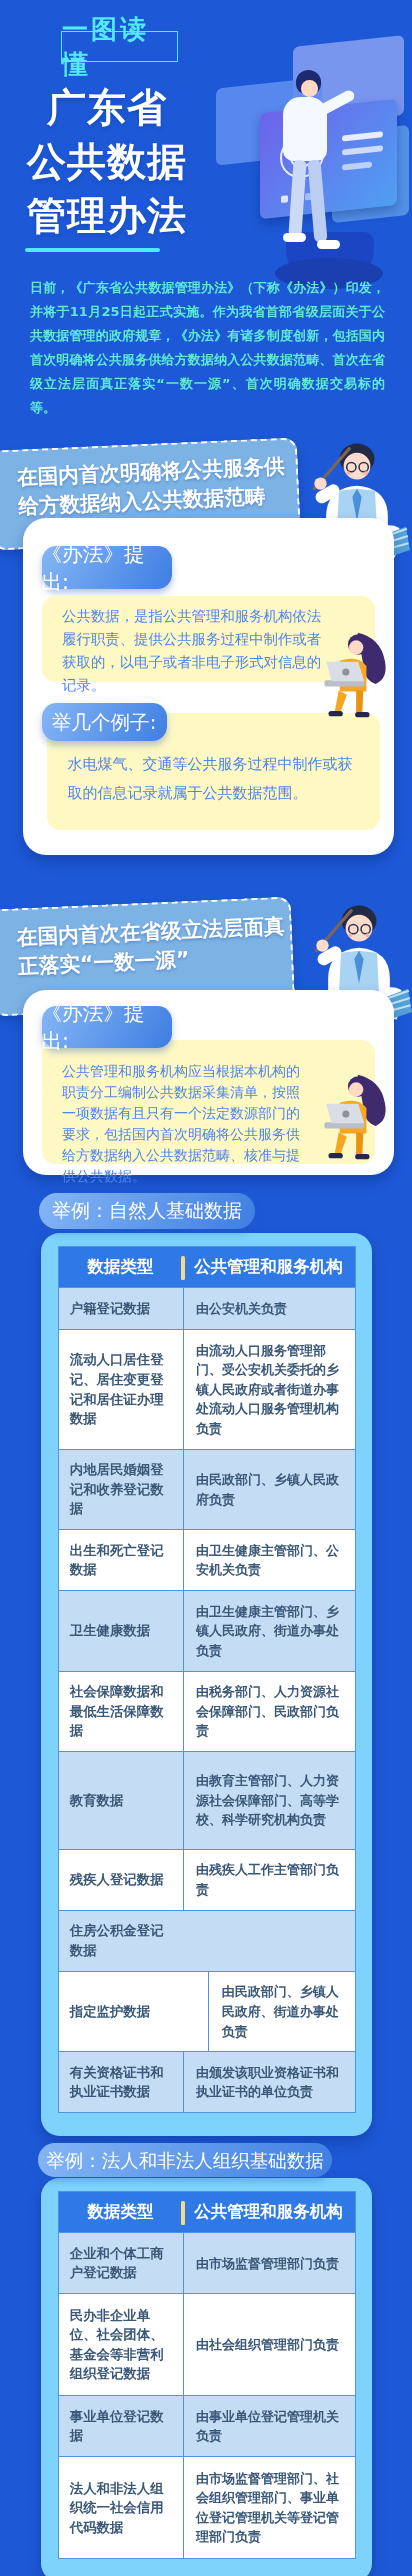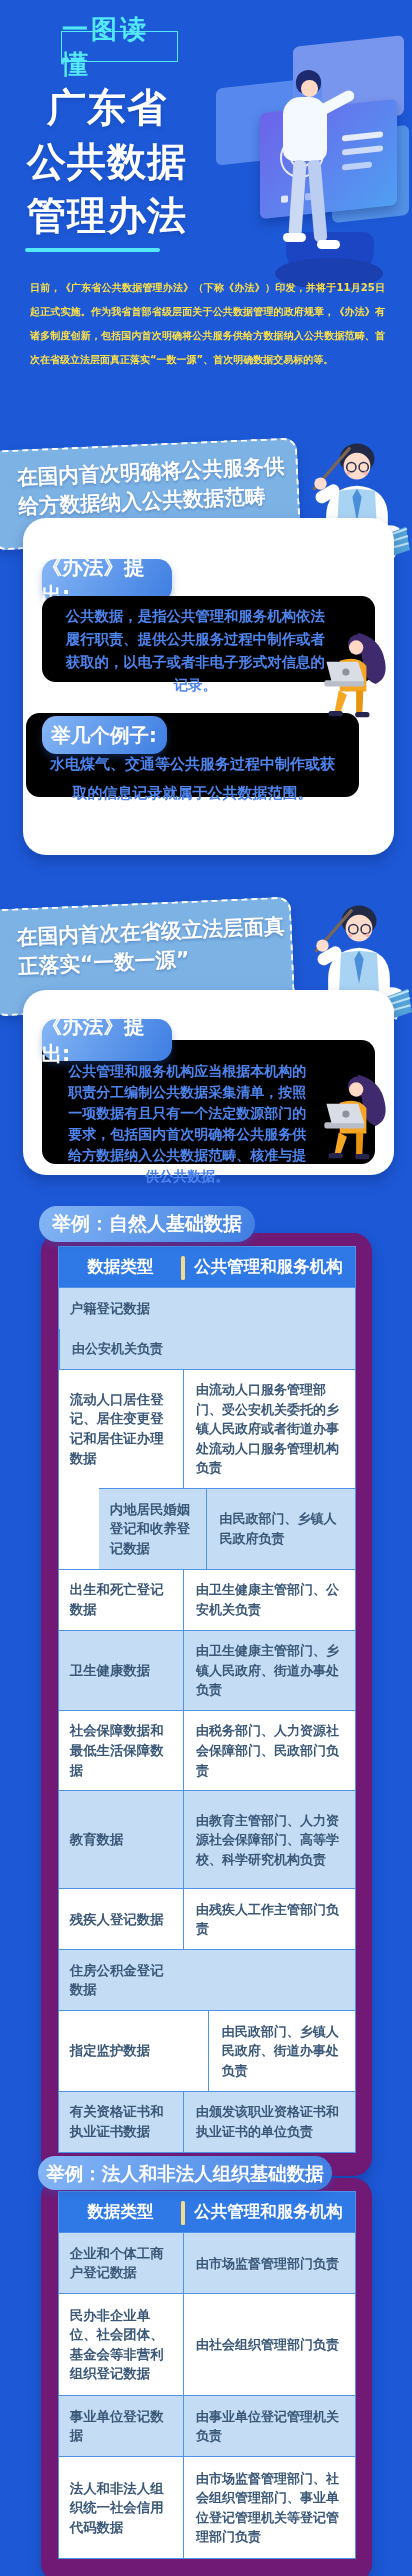--- a/index.html
+++ b/index.html
@@ -6,39 +6,39 @@
   body{font-family:"DejaVu Sans","Liberation Sans",sans-serif;}
   .stage{position:relative;width:412px;height:3354px;background:#1d59d6;overflow:hidden;}
   .abs{position:absolute;}
 
   
   .badge{left:24px;top:31px;width:115px;height:29px;border:1.5px solid #54e9f7;color:#54e9f7;
          font-size:26px;font-weight:700;display:flex;align-items:center;justify-content:center;letter-spacing:3.1px;margin-left:37px;}
   .title{left:14.4px;top:81px;width:185px;text-align:center;color:#ffffff;font-size:39px;line-height:54px;
          font-weight:900;letter-spacing:1px;text-shadow:0 2.1px 4.1px rgba(0,30,120,.25);}
   .title-underline{left:25px;top:248px;width:135px;height:4.1px;background:#54e9f7;border-radius:2.1px;}
-  .intro{left:30px;top:276px;width:355px;color:#fde047;font-size:10px;line-height:24px;font-weight:700;text-align:justify;}
+  .intro{left:30px;top:276px;width:355px;color:#5eead4;font-size:13px;line-height:24px;font-weight:700;text-align:justify;}
 
   
   .screen{border-radius:6.2px;transform:skewY(-6deg);}
   .ring{border-radius:50%;border:2.6px solid rgba(255,255,255,.85);}
 
   
   .banner{background:#7cb2e4;border:2.1px dashed #ffffff;border-radius:13.4px;transform:rotate(-2.5deg);
           color:#ffffff;font-weight:900;box-shadow:0 5.2px 9.3px rgba(0,30,110,.25);}
   .banner .bt{margin-left:25px;font-size:20.6px;line-height:29px;text-shadow:0 1.5px 2.6px rgba(20,60,150,.35);}
 
   
   .wcard{background:#ffffff;border-radius:23px;box-shadow:0 6.2px 12.4px rgba(0,25,100,.28);}
-  .pill{background:linear-gradient(120deg,#85b6f5,#3e7ee2);border-radius:14.4px;color:#ffffff;font-weight:700;
-        display:flex;align-items:center;justify-content:center;box-shadow:0 4.1px 7.2px rgba(40,90,190,.35);margin-top:13px;}
-  .lbox{background:#000000;border-radius:13.4px;color:#4d84ee;font-weight:700;text-align:center;}
-
-  
-  .tcard{background:#701a75;border-radius:18.5px;box-shadow:0 6.2px 12.4px rgba(0,25,100,.28);padding:13.4px 0 23px 0;}
+  .pill{background:linear-gradient(120deg,#85b6f5,#3e7ee2);border-radius:14.4px;color:#ffffff;font-weight:400;
+        display:flex;align-items:center;justify-content:center;box-shadow:0 4.1px 7.2px rgba(40,90,190,.35);}
+  .lbox{background:#fef9c3;border-radius:13.4px;color:#4d84ee;font-weight:400;}
+
+  
+  .tcard{background:#7dd3fc;border-radius:18.5px;box-shadow:0 6.2px 12.4px rgba(0,25,100,.28);padding:13.4px 0 23px 0;}
   .tbl{width:296px;margin:0 auto;border:1px solid #4f93e8;background:#ffffff;}
   .thead{display:flex;background:#2e79e5;color:#ffffff;font-weight:900;font-size:16.5px;height:40px;position:relative;}
   .thead .hc1{width:124px;display:flex;align-items:center;justify-content:center;}
   .thead .hc2{width:172px;display:flex;align-items:center;justify-content:center;}
   .ydiv{position:absolute;left:122px;top:8.2px;width:4.1px;height:24px;background:#f6da8a;border-radius:1.5px;}
   .trow{display:flex;border-top:1px solid #4f93e8;background:#ffffff;}
   .trow:nth-child(even){background:#c4ddf4;}
   .trow .c1{width:124px;padding:10.3px 8.2px 10.3px 11.3px;box-sizing:border-box;display:flex;align-items:center;
             color:#3b5878;font-size:13.4px;line-height:19.6px;font-weight:700;}
   .trow .c2{width:172px;padding:10.3px 8.2px 10.3px 12.4px;box-sizing:border-box;display:flex;align-items:center;
@@ -113,21 +113,21 @@
       <circle cx="163" cy="212" r="11" fill="#ffdccb"></circle>
     </svg>
   </div>
 
   <div class="abs wcard" style="left:23px;top:518px;width:371px;height:337px;">
     <div class="abs pill" style="left:18.5px;top:28px;width:130px;height:43px;font-size:20.6px;">《办法》提出:</div>
     <div class="abs lbox" style="left:18.5px;top:78px;width:333px;height:86px;padding:0;box-sizing:border-box;">
       <div style="padding:9.3px 46px 0 20.6px;font-size:14.4px;line-height:23px;">公共数据，是指公共管理和服务机构依法履行职责、提供公共服务过程中制作或者获取的，以电子或者非电子形式对信息的记录。</div>
     </div>
     <div class="abs pill" style="left:18.5px;top:185px;width:125px;height:38px;font-size:19.6px;z-index:3;">举几个例子:</div>
-    <div class="abs lbox" style="left:3px;top:195px;width:333px;height:84px;box-sizing:border-box;">
+    <div class="abs lbox" style="left:24px;top:195px;width:333px;height:117px;box-sizing:border-box;">
       <div style="padding:37px 20.6px 0 20.6px;font-size:15px;line-height:29px;">水电煤气、交通等公共服务过程中制作或获取的信息记录就属于公共数据范围。</div>
     </div>
 
     <div class="abs figure" style="left:286px;top:112px;z-index:4;">
       <svg width="82" height="95" viewBox="0 0 160 185">
         <path d="M95 5 Q140 15 148 60 Q155 95 130 105 Q112 100 108 80 Z" fill="#3f2a6e"></path>
         <circle cx="96" cy="28" r="20" fill="#3f2a6e"></circle>
         <circle cx="92" cy="34" r="14" fill="#ffd9c4"></circle>
         <path d="M60 60 Q95 48 112 70 L112 120 L60 120 Z" fill="#f5a623"></path>
         <rect x="30" y="98" width="78" height="12" rx="4" fill="#b9bec9"></rect>
@@ -190,29 +190,29 @@
   </div>
 
   <div class="abs pill" style="left:39px;top:1193px;width:216px;height:36px;font-size:19px;border-radius:18px;z-index:3;">举例：自然人基础数据</div>
   <div class="abs tcard" style="left:41px;top:1233px;width:331px;">
     <div class="tbl">
       <div class="thead">
         <div class="hc1">数据类型</div>
         <div class="ydiv"></div>
         <div class="hc2">公共管理和服务机构</div>
       </div>
-      <div class="trow" style="min-height:41px;flex-direction:column;">
+      <div class="trow" style="min-height:41px;">
         <div class="c1">户籍登记数据</div>
         <div class="c2">由公安机关负责</div>
       </div>
       <div class="trow" style="min-height:115px;">
         <div class="c1">流动人口居住登记、居住变更登记和居住证办理数据</div>
         <div class="c2">由流动人口服务管理部门、受公安机关委托的乡镇人民政府或者街道办事处流动人口服务管理机构负责</div>
       </div>
-      <div class="trow" style="min-height:78px;margin-left:40px;">
+      <div class="trow" style="min-height:78px;">
         <div class="c1">内地居民婚姻登记和收养登记数据</div>
         <div class="c2">由民政部门、乡镇人民政府负责</div>
       </div>
       <div class="trow" style="min-height:60px;">
         <div class="c1">出生和死亡登记数据</div>
         <div class="c2">由卫生健康主管部门、公安机关负责</div>
       </div>
       <div class="trow" style="min-height:78px;">
         <div class="c1">卫生健康数据</div>
         <div class="c2">由卫生健康主管部门、乡镇人民政府、街道办事处负责</div>

